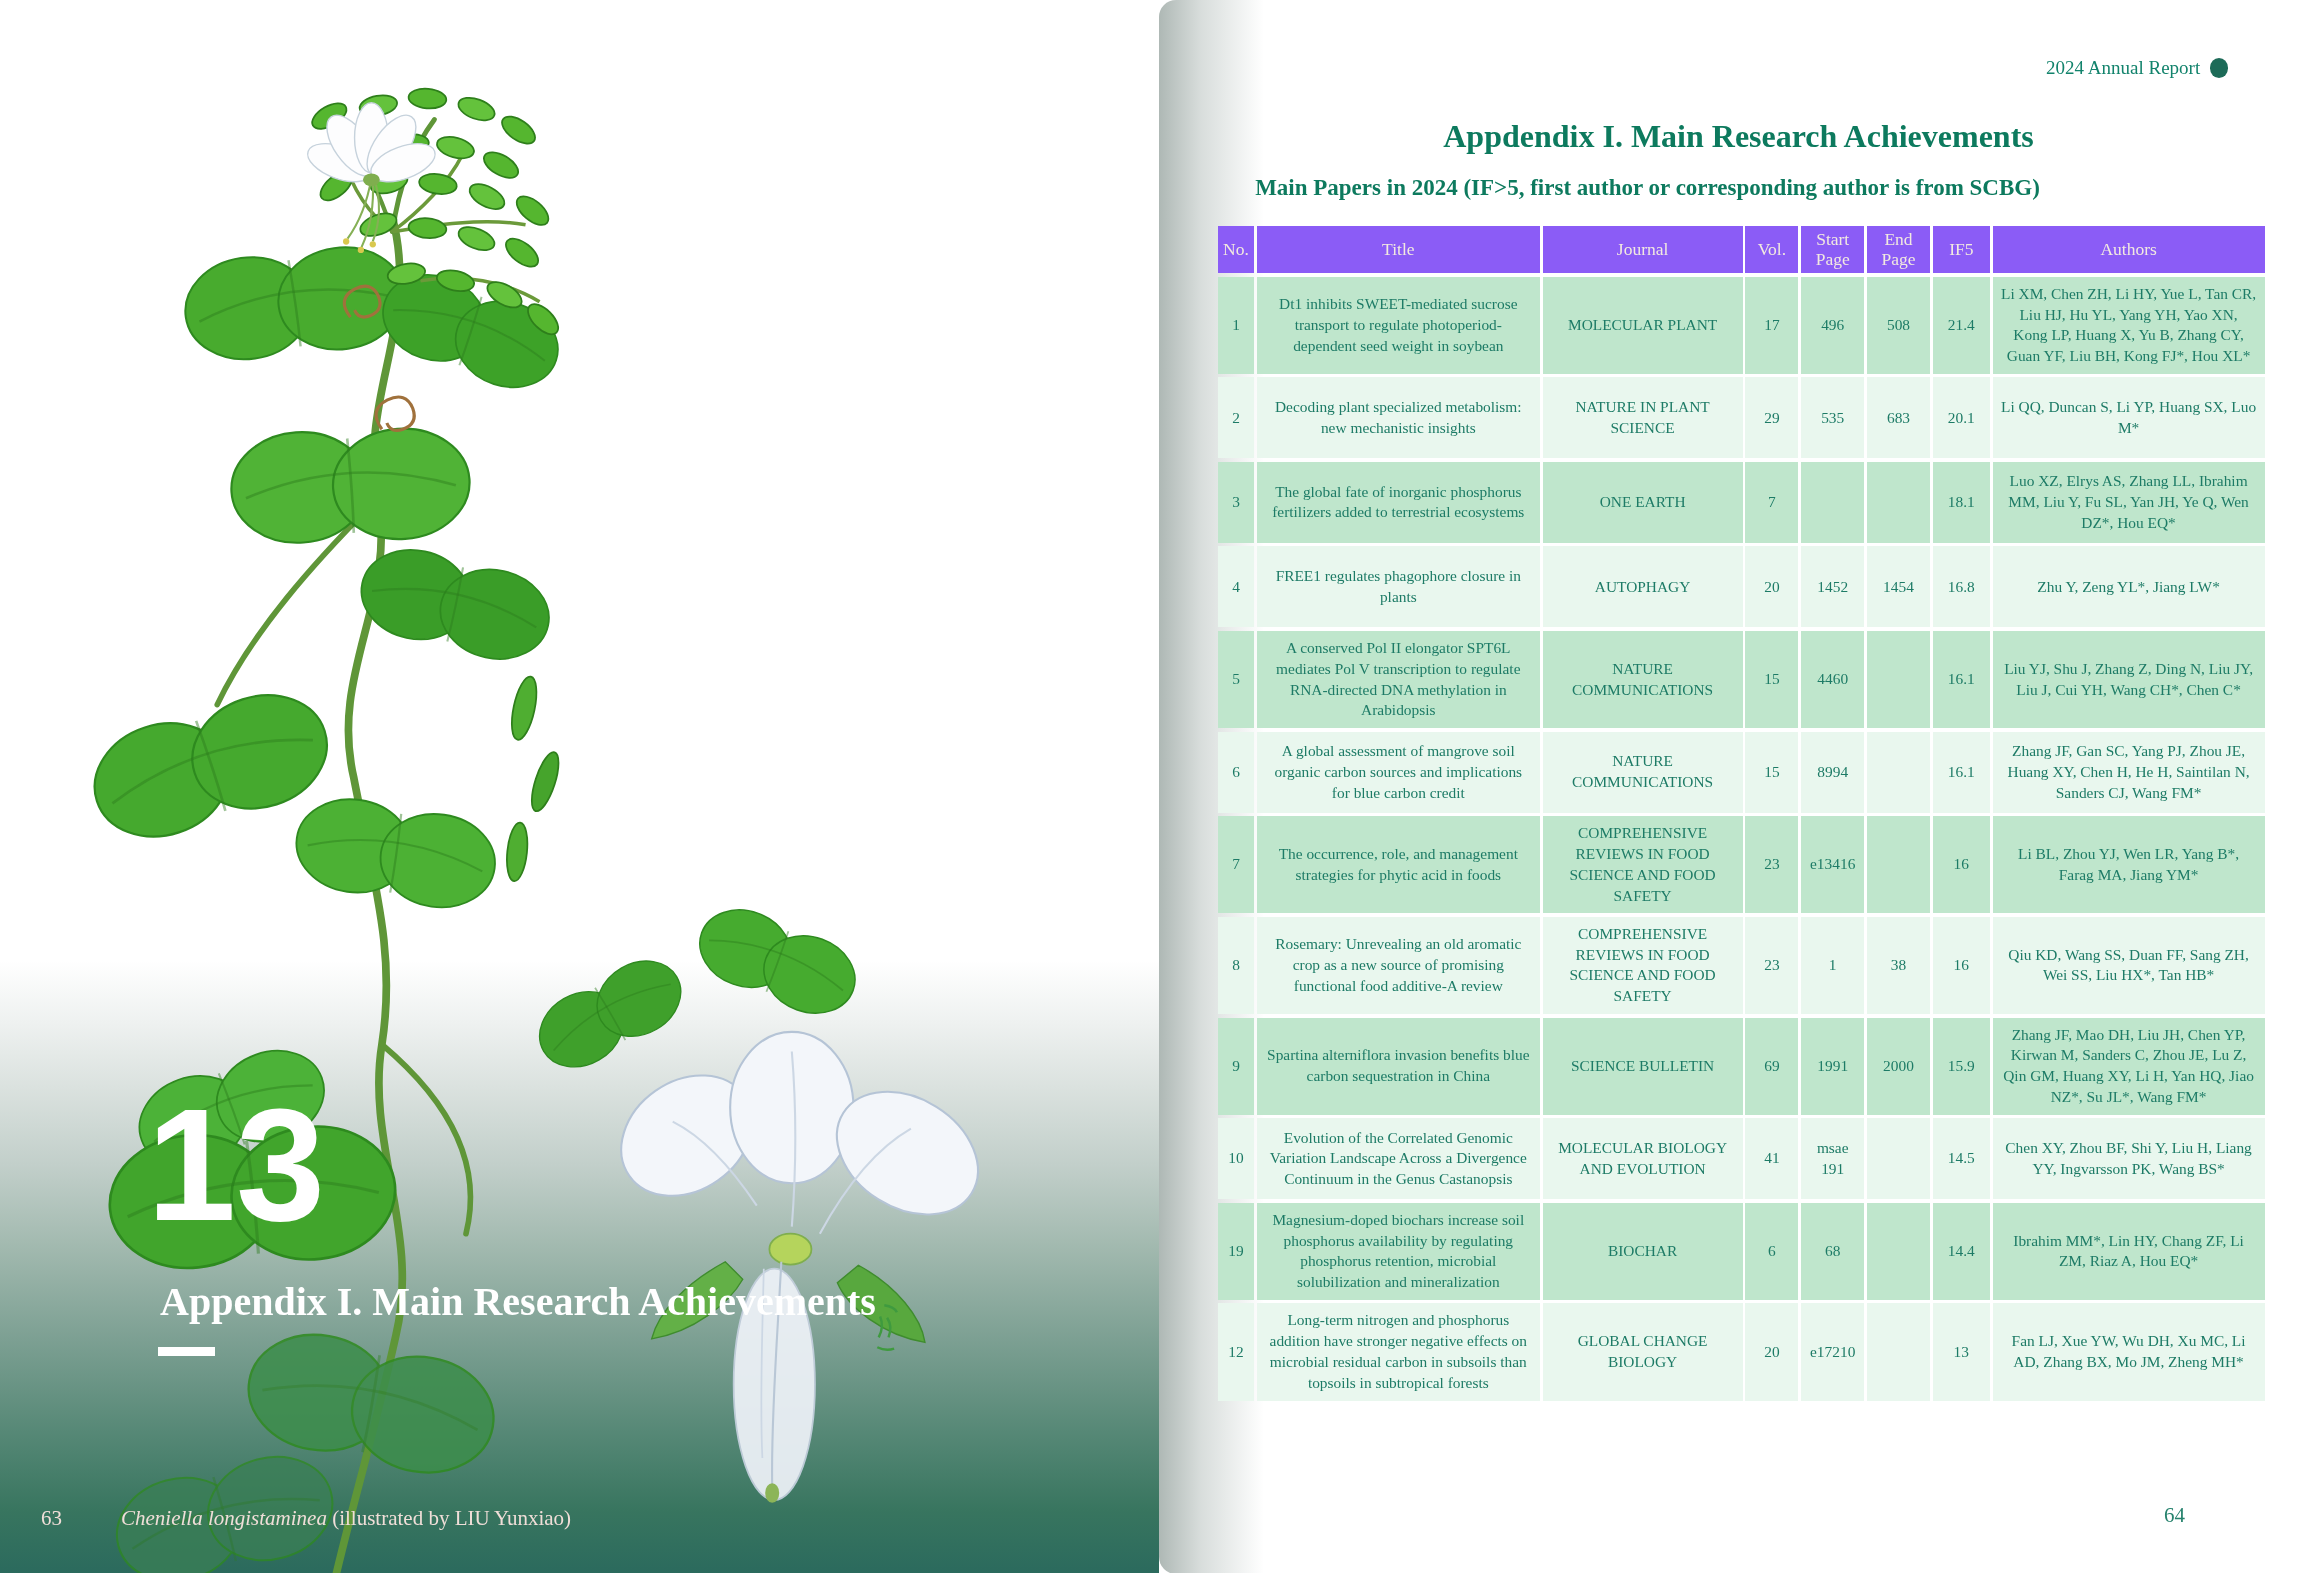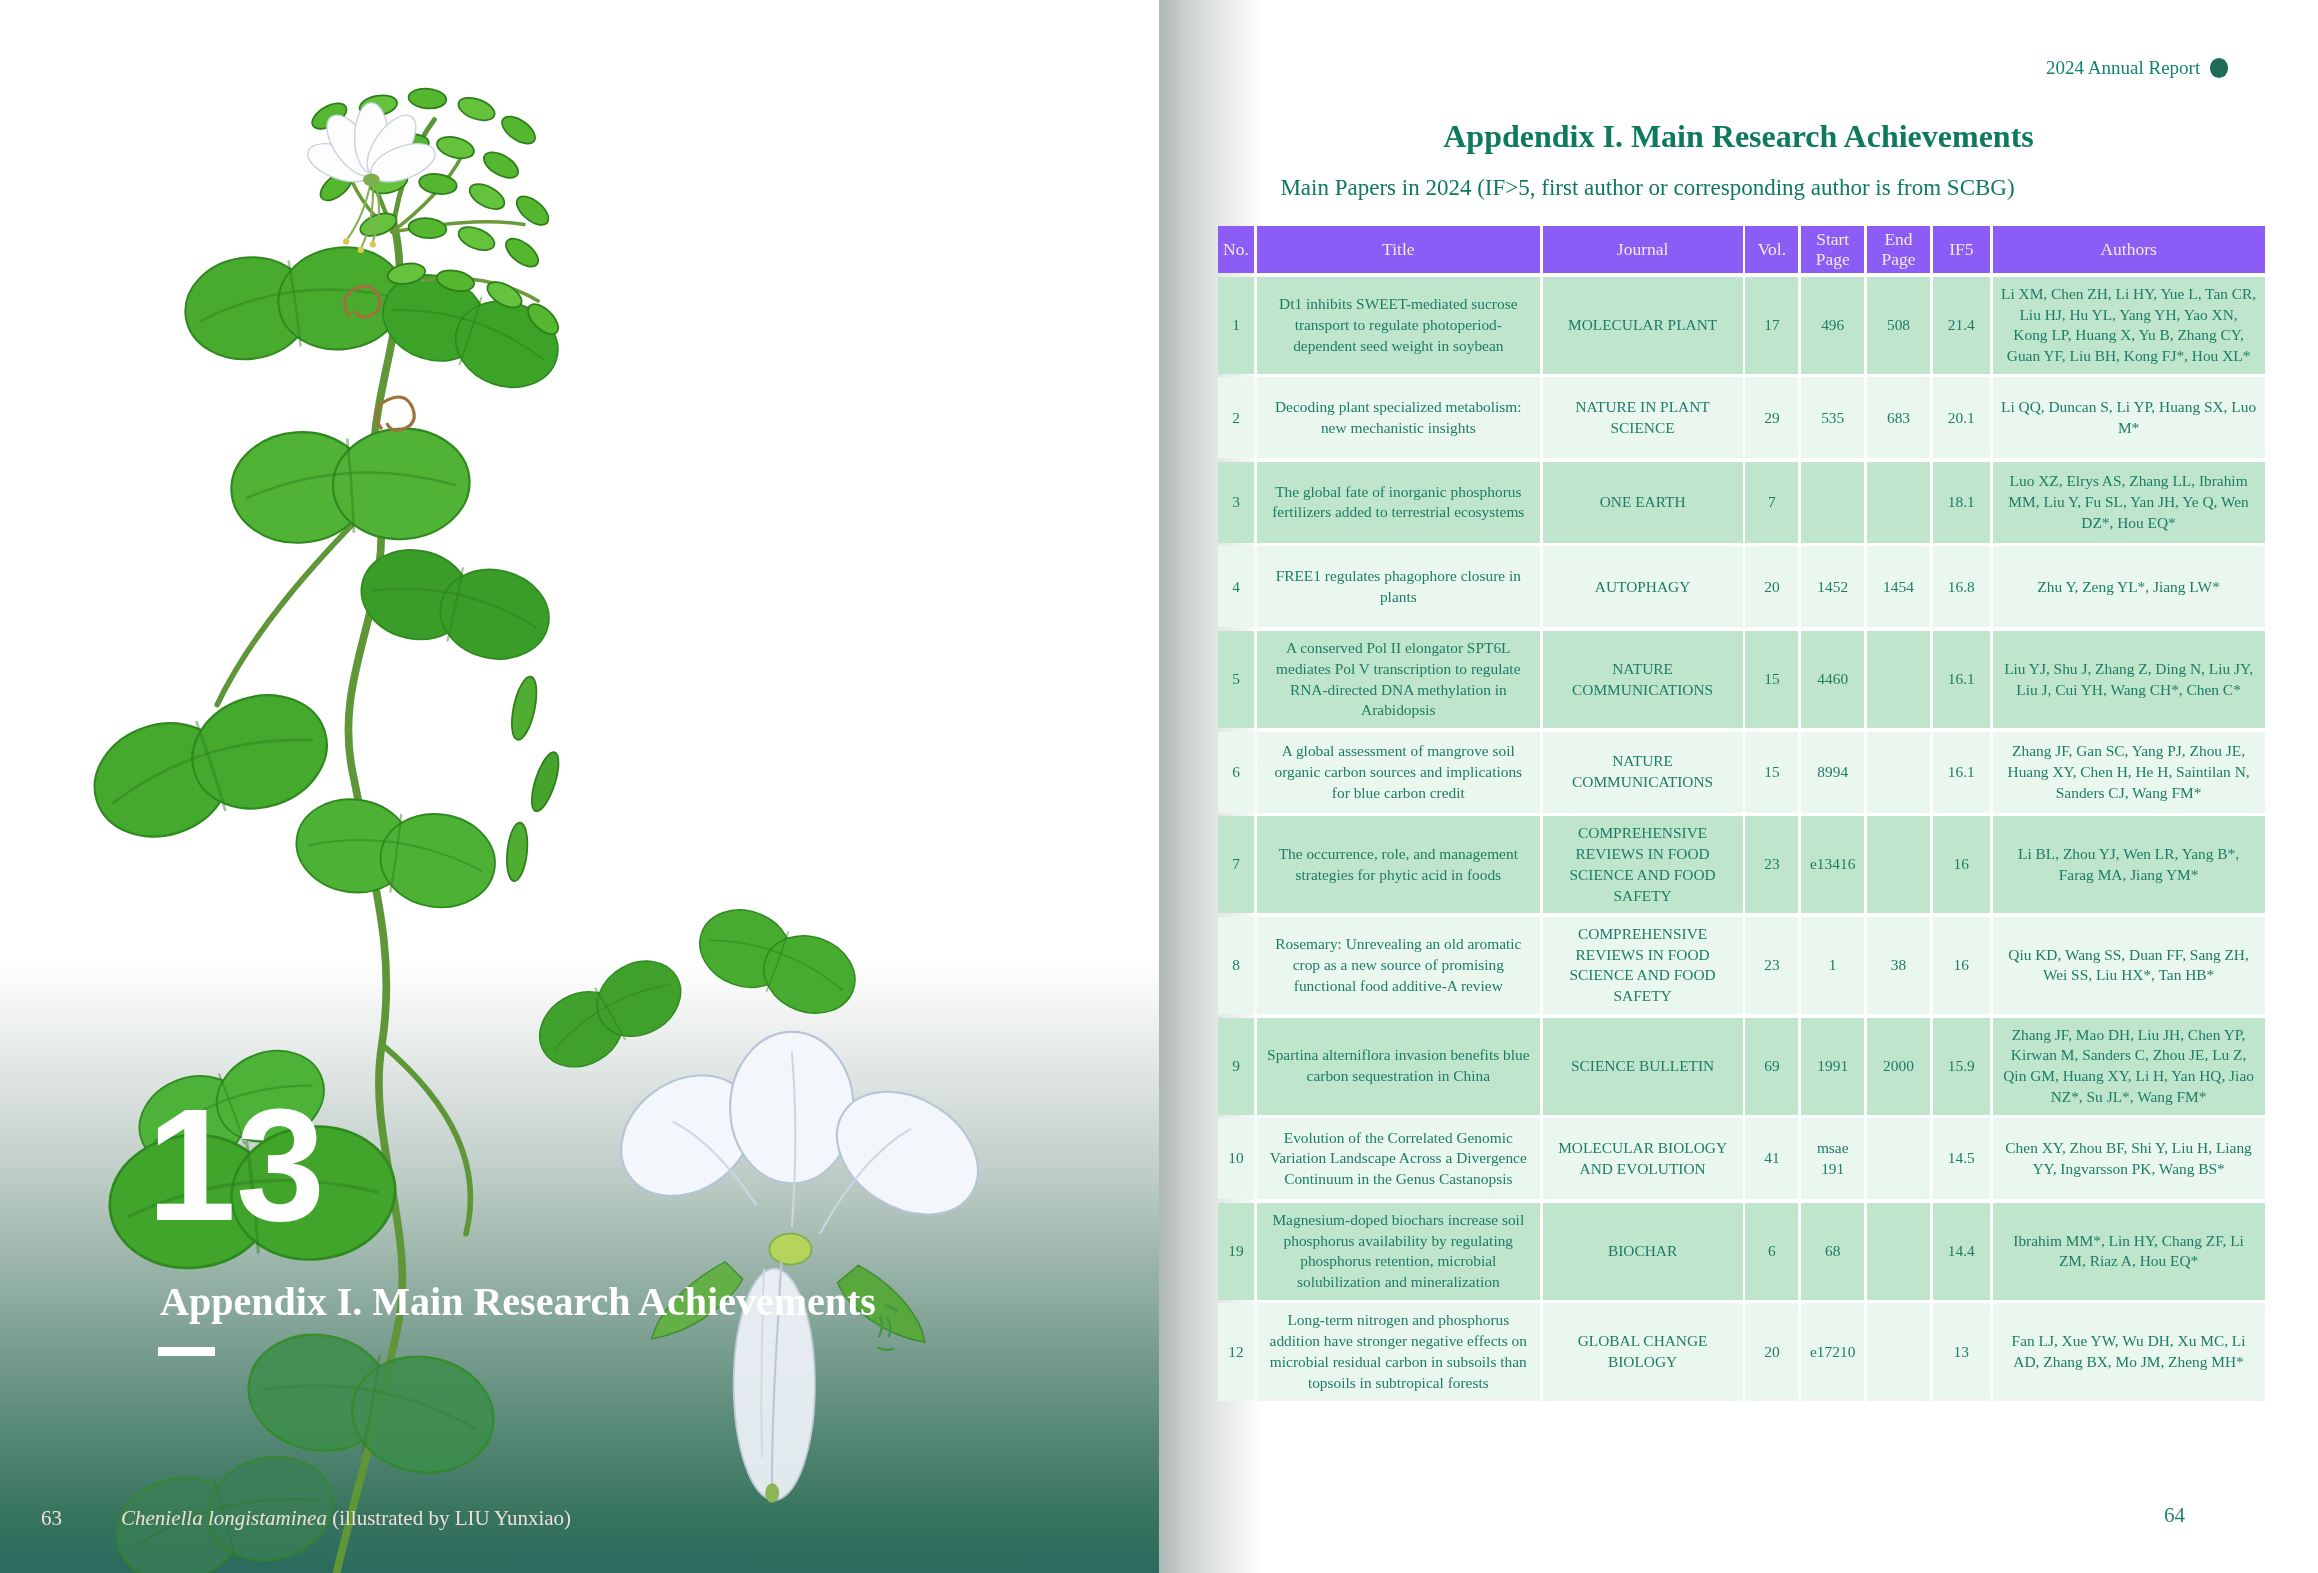--- a/index.html
+++ b/index.html
@@ -12,30 +12,30 @@
   .chapter-number{position:absolute;left:147px;top:1085px;color:#ffffff;
     font-family:"Liberation Sans",sans-serif;font-weight:bold;font-size:160px;line-height:1;}
   .chapter-title{position:absolute;left:160px;top:1280px;color:#ffffff;
     font-weight:bold;font-size:40px;line-height:1.1;white-space:nowrap;}
   .chapter-dash{position:absolute;left:158px;top:1347px;width:57px;height:9px;background:#ffffff;}
   .footer-left{position:absolute;left:0;top:1506px;width:1159px;color:#f0ded8;font-size:21px;}
   .footer-left .pagenum{position:absolute;left:41px;top:0;}
   .footer-left .caption{position:absolute;left:121px;top:0;}
   .caption .species{font-style:italic;}
   
-  .page-right{position:absolute;left:1159px;top:0;width:1159px;height:1574px;background:#ffffff;overflow:hidden;}
+  .page-right{position:absolute;left:1159px;top:0;width:1159px;height:1574px;background:#ffffff;overflow:hidden;border-radius:17px;}
   .gutter-shadow{position:absolute;left:0;top:0;width:105px;height:100%;
     background:linear-gradient(90deg,rgba(108,126,120,0.55) 0%,rgba(116,134,128,0.28) 40%,rgba(120,138,132,0) 100%);}
   .report-header{position:absolute;right:90px;top:57px;display:flex;align-items:center;gap:9.8px;
     color:#12836c;font-size:19px;}
   .report-dot{width:18px;height:19.6px;border-radius:50%;background:#1d6b58;}
   .rp-title{position:absolute;left:0;top:118px;width:1159px;text-align:center;
     color:#0d7a5e;font-weight:bold;font-size:32px;}
   .rp-subtitle{position:absolute;left:0;top:175px;width:977px;text-align:center;
-    color:#0d7a5e;font-weight:normal;font-size:23px;}
+    color:#0d7a5e;font-weight:bold;font-size:23px;}
   .papers-table{position:absolute;left:59px;top:226px;width:1049px;}
   .trow,.thead-row{display:grid;grid-template-columns:36px 283px 200px 53px 63px 63px 57px 272px;gap:2.8px;}
   .thead-row{margin-bottom:4.2px;}
   .trow{margin-bottom:3.5px;}
   .hcell{background:#8b5cf6;color:#f2e9e0;font-size:17.5px;display:flex;align-items:center;
     justify-content:center;text-align:center;min-height:41px;padding:2.8px 4.2px;line-height:1.15;}
   .cell{color:#1d7b66;font-size:15.4px;line-height:1.35;display:flex;align-items:center;
     justify-content:center;text-align:center;padding:7px 8.4px;min-height:67px;}
   .trow:nth-child(odd) .cell{background:#bfe6cc;}
   .trow:nth-child(even) .cell{background:#e9f7ee;}

